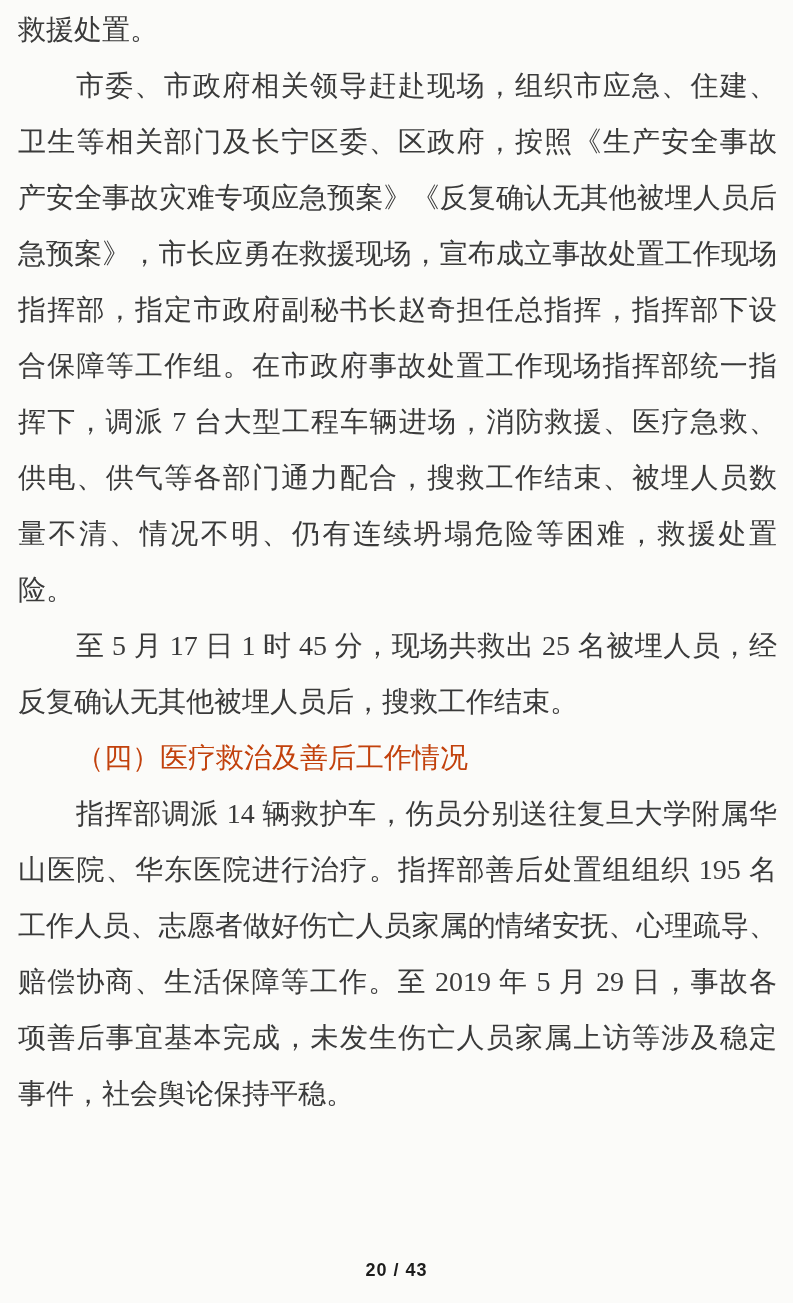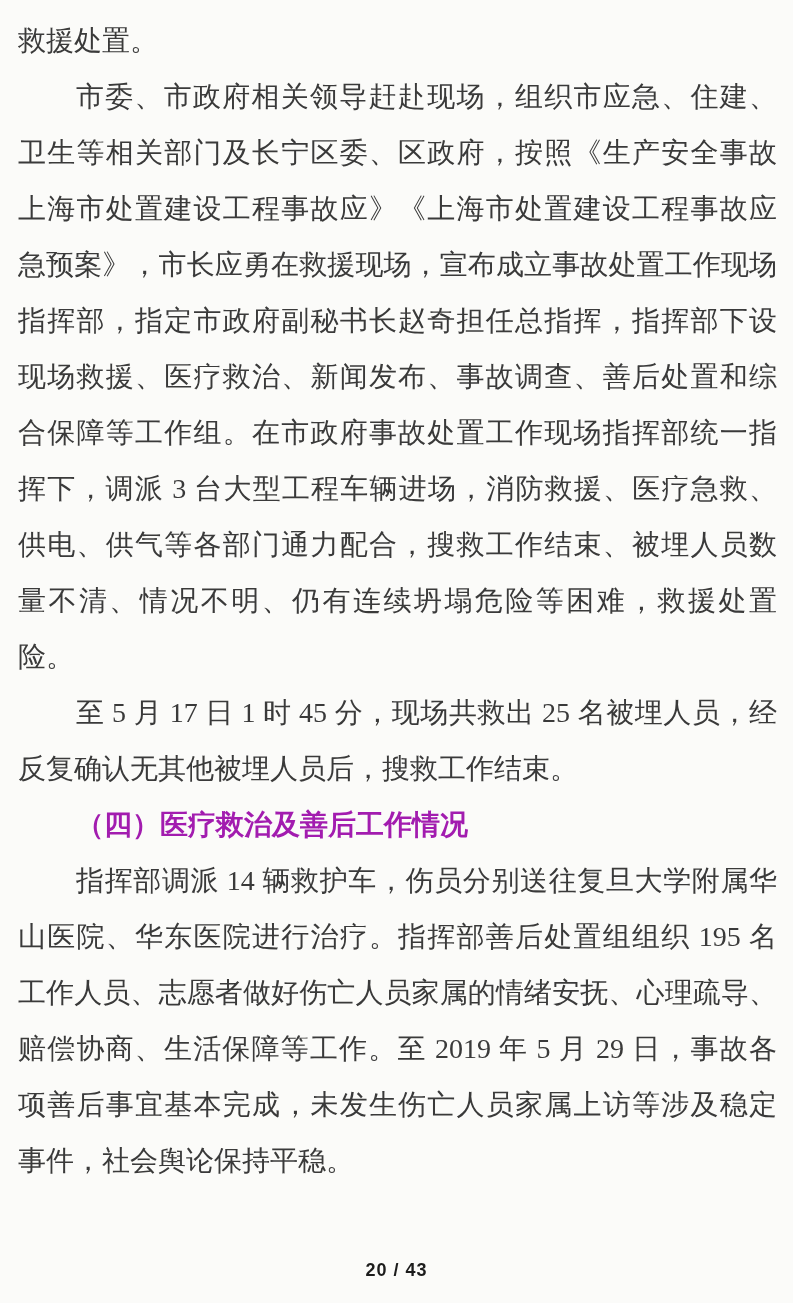--- a/index.html
+++ b/index.html
@@ -14,43 +14,43 @@
   }
   .page {
     position: relative;
     width: 793px;
     height: 1303px;
     background: #fbfbf9;
   }
   .text-body {
     position: absolute;
     left: 18px;
-    top: 13px;
+    top: 2px;
     width: 759px;
   }
   .line {
     font-family: "Liberation Serif", "DejaVu Serif", serif;
     font-size: 28px;
     line-height: 56px;
     height: 56px;
     color: #3a3a3a;
     text-align: justify;
     text-align-last: justify;
     overflow: hidden;
     white-space: normal;
   }
   .line.last {
     text-align-last: left;
   }
   .line.indent {
     padding-left: 58px;
   }
   .line.bold {
-    font-weight: bold;
-    color: #a21caf;
+    font-weight: normal;
+    color: #c2410c;
   }
   .footer {
     position: absolute;
     left: 0;
     top: 1260px;
     width: 793px;
     text-align: center;
     font-family: "Liberation Sans", "DejaVu Sans", sans-serif;
     font-size: 18px;
     font-weight: bold;
@@ -59,26 +59,25 @@
   }
 </style>
 </head>
 <body>
 
 <div class="page">
   <div class="text-body" id="text-body">
       <div class="line last">救援处置。</div>
       <div class="line indent">市委、市政府相关领导赶赴现场，组织市应急、住建、</div>
       <div class="line">卫生等相关部门及长宁区委、区政府，按照《生产安全事故</div>
-      <div class="line">上海市处置建设工程事故应》《上海市处置建设工程事故应</div>
+      <div class="line">产安全事故灾难专项应急预案》《反复确认无其他被埋人员后</div>
       <div class="line">急预案》，市长应勇在救援现场，宣布成立事故处置工作现场</div>
       <div class="line">指挥部，指定市政府副秘书长赵奇担任总指挥，指挥部下设</div>
-      <div class="line">现场救援、医疗救治、新闻发布、事故调查、善后处置和综</div>
       <div class="line">合保障等工作组。在市政府事故处置工作现场指挥部统一指</div>
-      <div class="line">挥下，调派 3 台大型工程车辆进场，消防救援、医疗急救、</div>
+      <div class="line">挥下，调派 7 台大型工程车辆进场，消防救援、医疗急救、</div>
       <div class="line">供电、供气等各部门通力配合，搜救工作结束、被埋人员数</div>
       <div class="line">量不清、情况不明、仍有连续坍塌危险等困难，救援处置</div>
       <div class="line last">险。</div>
       <div class="line indent">至 5 月 17 日 1 时 45 分，现场共救出 25 名被埋人员，经</div>
       <div class="line last">反复确认无其他被埋人员后，搜救工作结束。</div>
       <div class="line indent last bold">（四）医疗救治及善后工作情况</div>
       <div class="line indent">指挥部调派 14 辆救护车，伤员分别送往复旦大学附属华</div>
       <div class="line">山医院、华东医院进行治疗。指挥部善后处置组组织 195 名</div>
       <div class="line">工作人员、志愿者做好伤亡人员家属的情绪安抚、心理疏导、</div>
       <div class="line">赔偿协商、生活保障等工作。至 2019 年 5 月 29 日，事故各</div>

